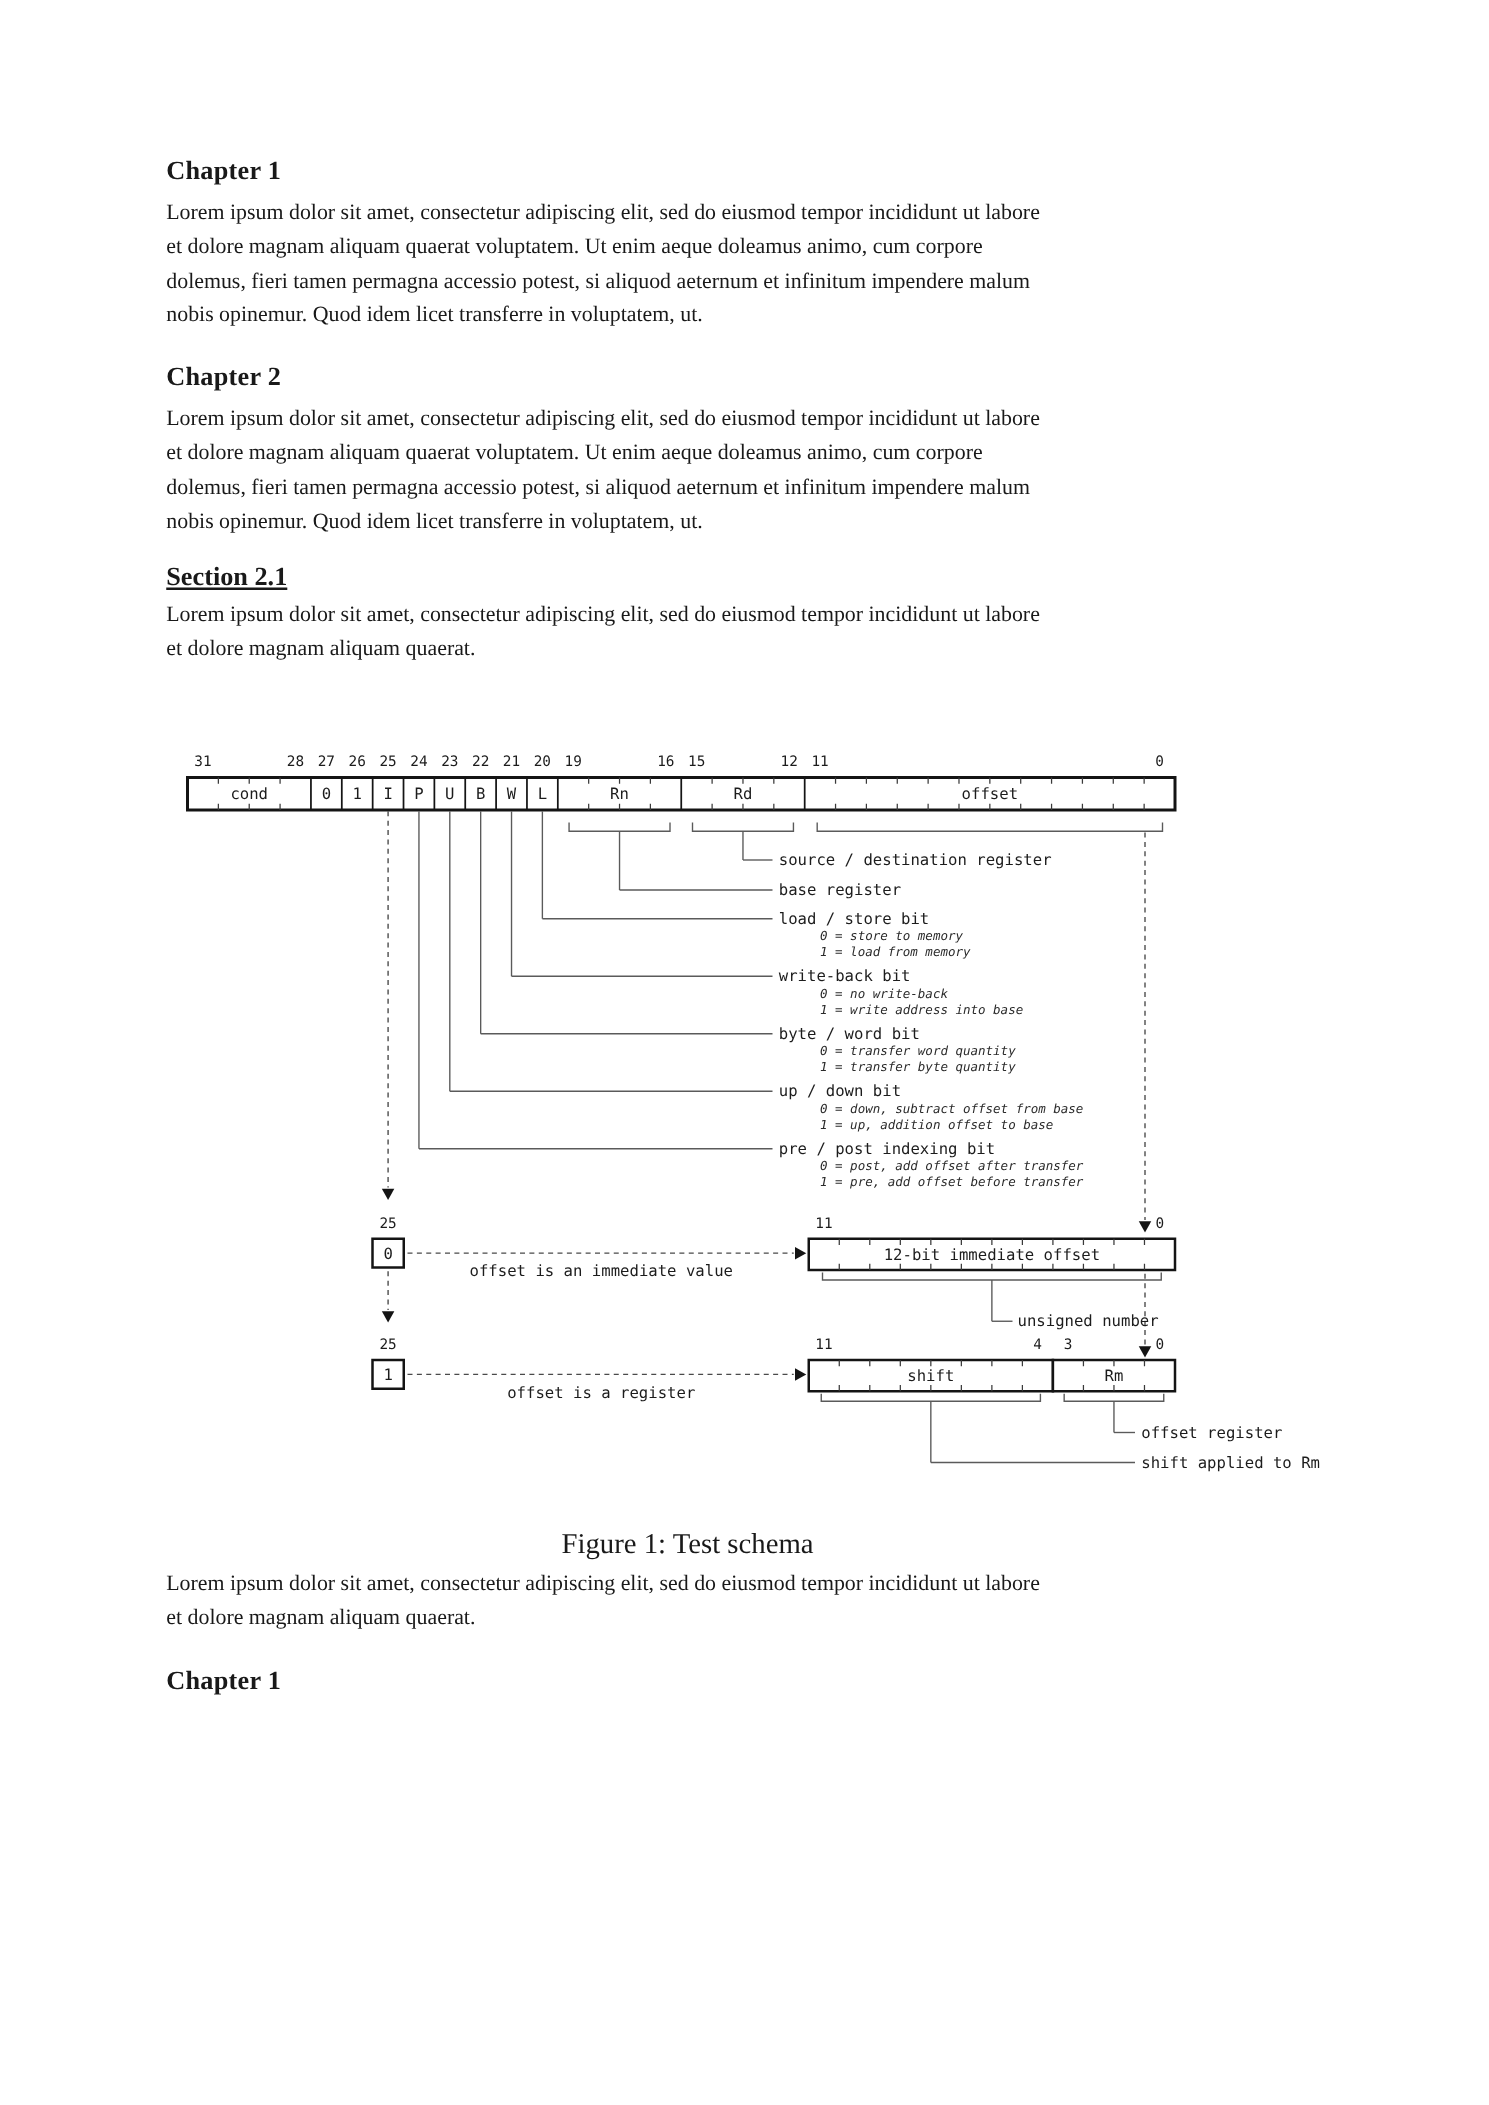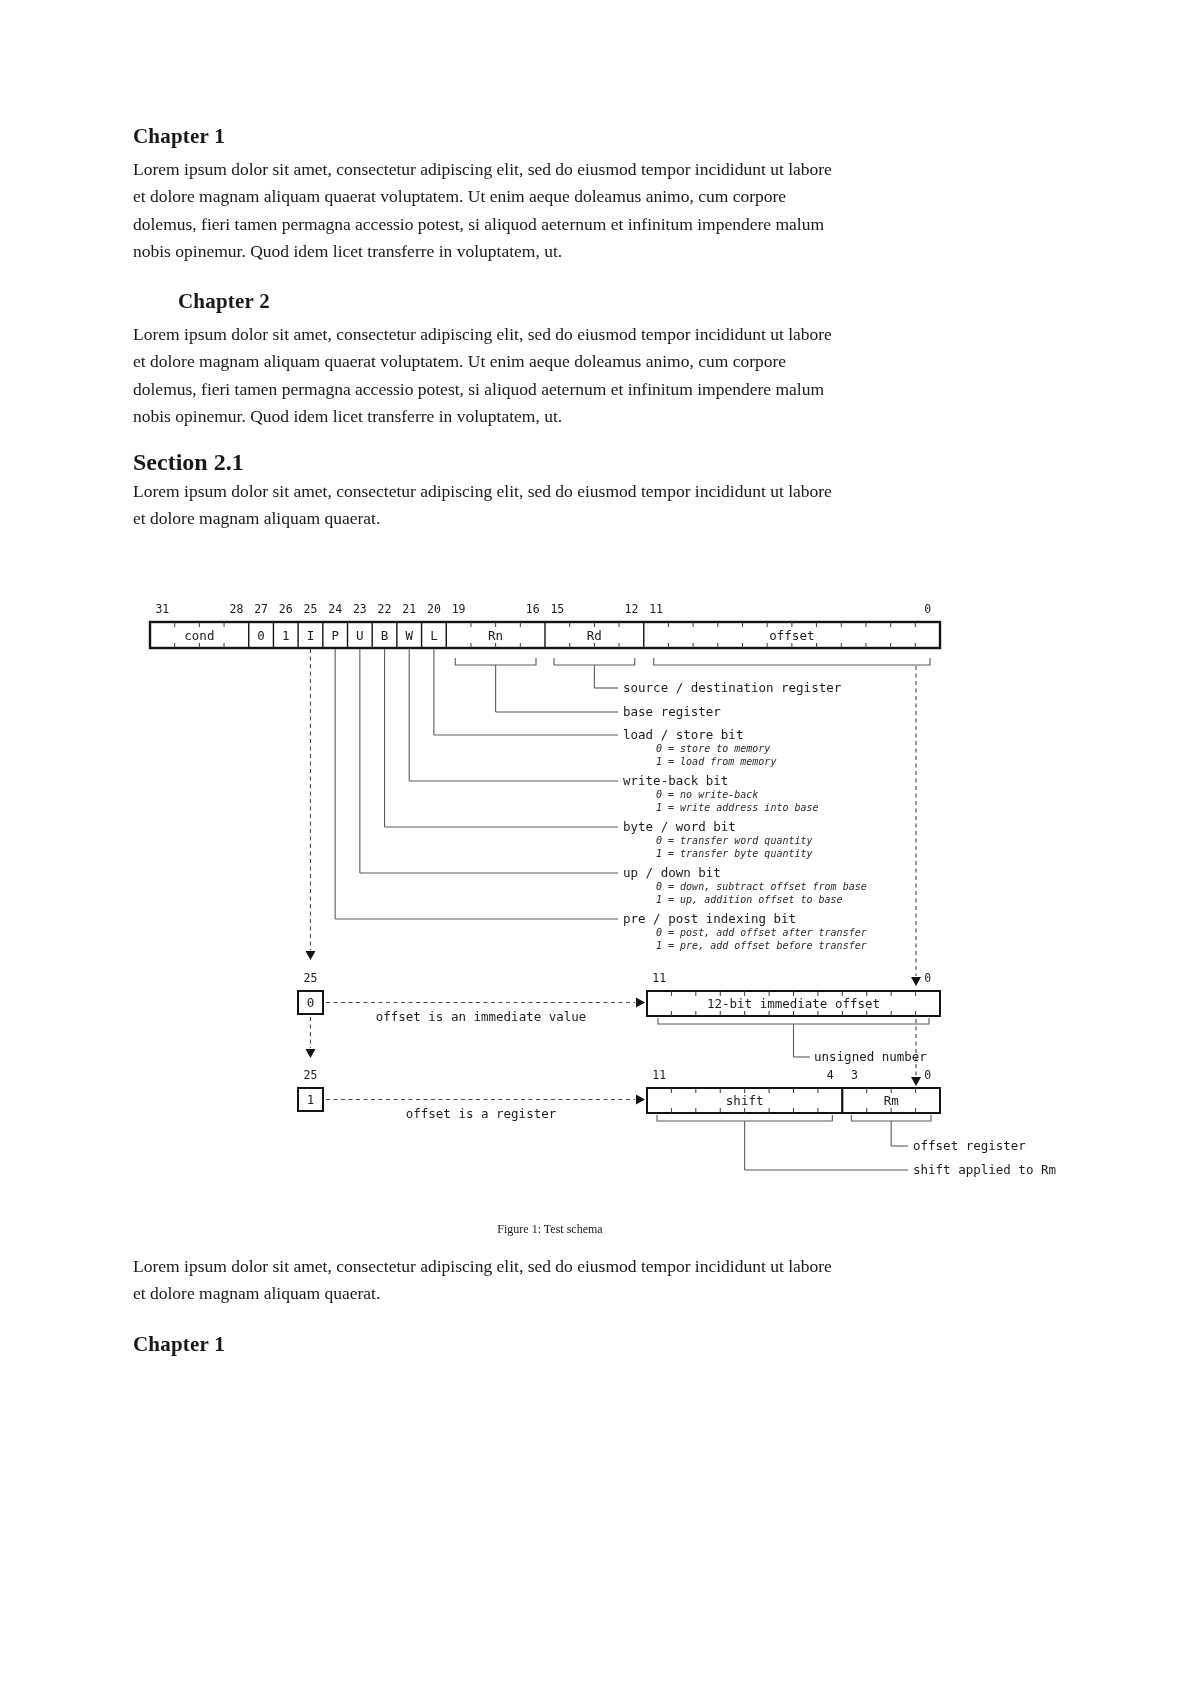--- a/index.html
+++ b/index.html
@@ -1,23 +1,23 @@
 <!DOCTYPE html>
 <html><head>
 <meta charset="utf-8">
 <style>
   html,body{margin:0;padding:0;background:#ffffff;}
   .page{position:relative;width:1191px;height:1684px;background:#fff;overflow:hidden;
         font-family:"Liberation Serif", serif;color:#191919;}
   .abs{position:absolute;left:133px;width:840px;margin:0;}
   .h1{font-size:21px;font-weight:bold;letter-spacing:0.2px;}
-  .h2{font-size:24px;font-weight:bold;}
+  .h2{font-size:21px;font-weight:bold;text-decoration:underline;}
   .body{font-size:17.5px;line-height:27.4px;}
   .lines{white-space:pre-line;}
-  .caption{position:absolute;left:133px;width:834px;text-align:center;font-size:12px;margin:0;}
+  .caption{position:absolute;left:133px;width:834px;text-align:center;font-size:23px;margin:0;}
   #diagram{position:absolute;left:0;top:0;}
   #diagram text{font-family:"DejaVu Sans Mono", monospace;fill:#1c1c1c;}
   #diagram .t11{font-size:11.5px;}
   #diagram .t12{font-size:12.5px;}
   #diagram .sub{font-size:10px;font-style:italic;fill:#2a2a2a;}
   #diagram .bx{fill:#ffffff;stroke:#141414;stroke-width:2;}
   #diagram .bx2{fill:none;stroke:#141414;stroke-width:2.4;}
   #diagram .dv{stroke:#141414;stroke-width:1.4;}
   #diagram .tk{stroke:#3a3a3a;stroke-width:1;}
   #diagram .ln{stroke:#5a5a5a;stroke-width:1.1;fill:none;}
@@ -245,21 +245,21 @@
         <text x="913" y="1150" text-anchor="start" class="t12">offset register</text>
       </g>
     </svg>
 
   <h1 class="abs h1" style="top:124px;">Chapter 1</h1>
   <p class="abs body lines" style="top:156px;">Lorem ipsum dolor sit amet, consectetur adipiscing elit, sed do eiusmod tempor incididunt ut labore
 et dolore magnam aliquam quaerat voluptatem. Ut enim aeque doleamus animo, cum corpore
 dolemus, fieri tamen permagna accessio potest, si aliquod aeternum et infinitum impendere malum
 nobis opinemur. Quod idem licet transferre in voluptatem, ut.</p>
 
-  <h1 class="abs h1" style="top:289px;margin-left:45px;">Chapter 2</h1>
+  <h1 class="abs h1" style="top:289px;">Chapter 2</h1>
   <p class="abs body lines" style="top:321px;">Lorem ipsum dolor sit amet, consectetur adipiscing elit, sed do eiusmod tempor incididunt ut labore
 et dolore magnam aliquam quaerat voluptatem. Ut enim aeque doleamus animo, cum corpore
 dolemus, fieri tamen permagna accessio potest, si aliquod aeternum et infinitum impendere malum
 nobis opinemur. Quod idem licet transferre in voluptatem, ut.</p>
 
   <h2 class="abs h2" style="top:449px;">Section 2.1</h2>
   <p class="abs body lines" style="top:478px;">Lorem ipsum dolor sit amet, consectetur adipiscing elit, sed do eiusmod tempor incididunt ut labore
 et dolore magnam aliquam quaerat.</p>
 
   <div class="caption" style="top:1222px;">Figure 1: Test schema</div>

